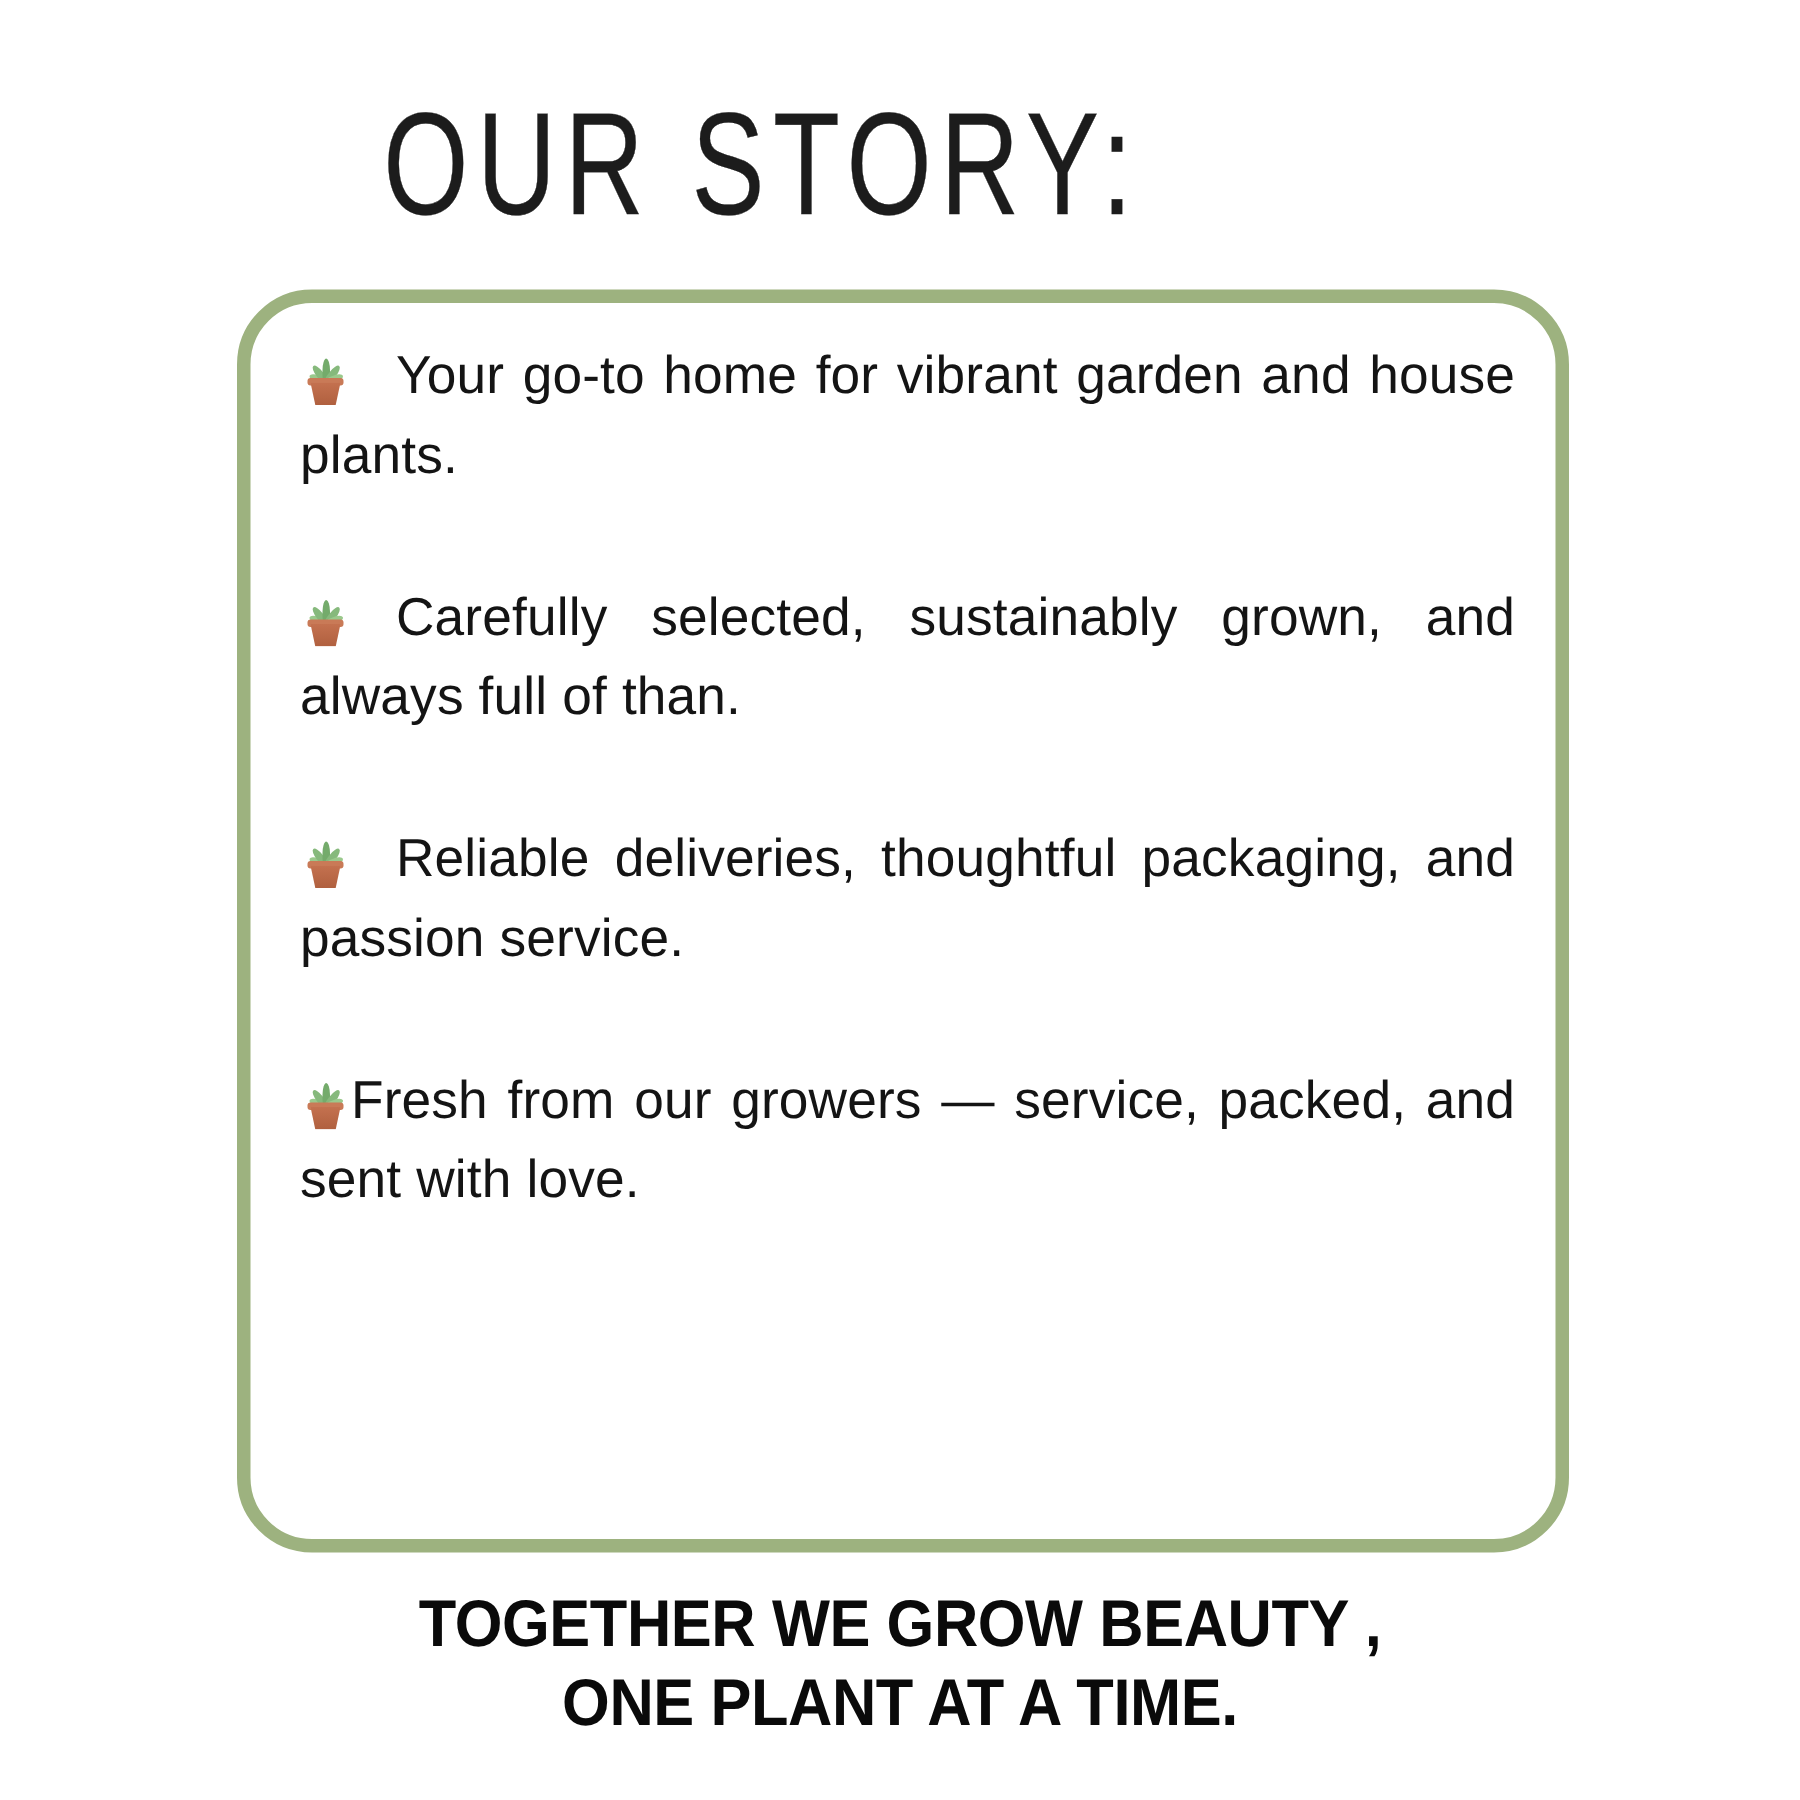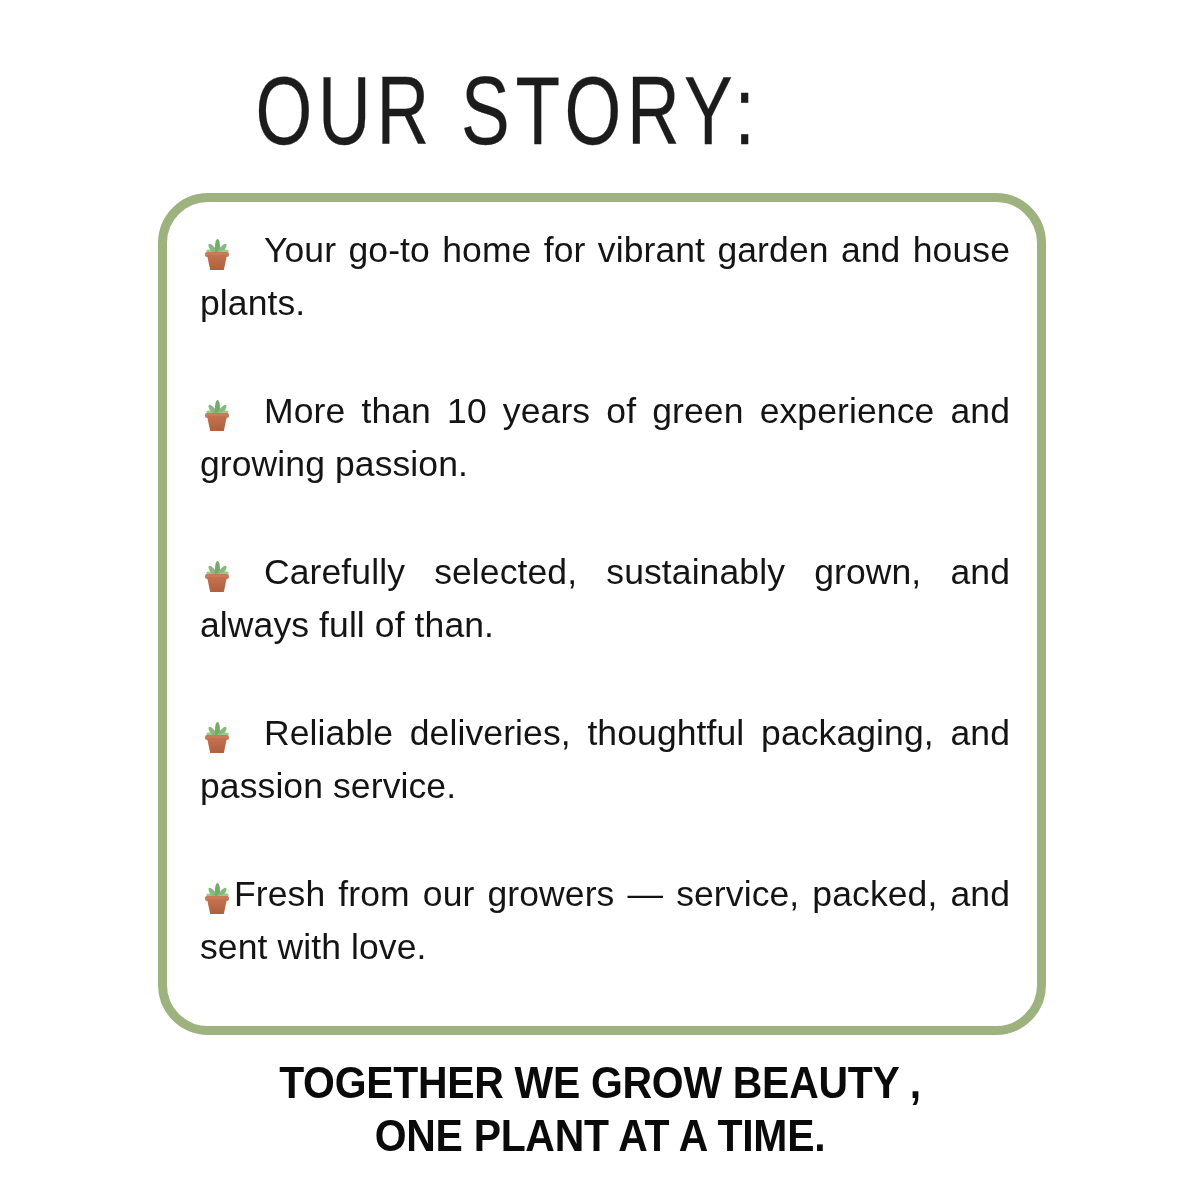--- a/index.html
+++ b/index.html
@@ -156,26 +156,20 @@
   <div class="card">
     <div class="card-inner">
 
       <p class="bullet">
         <span class="plant-icon">
           <span class="leaf l4"></span><span class="leaf l2"></span><span class="leaf l1"></span><span class="leaf l3"></span><span class="leaf l5"></span>
           <span class="rim"></span><span class="pot"></span>
         </span><span class="gap"></span><span>Your go-to home for vibrant garden and house plants.</span>
       </p>
 
-      <p class="bullet">
-        <span class="plant-icon">
-          <span class="leaf l4"></span><span class="leaf l2"></span><span class="leaf l1"></span><span class="leaf l3"></span><span class="leaf l5"></span>
-          <span class="rim"></span><span class="pot"></span>
-        </span><span class="gap"></span><span>More than 10 years of green experience and growing passion.</span>
-      </p>
 
       <p class="bullet">
         <span class="plant-icon">
           <span class="leaf l4"></span><span class="leaf l2"></span><span class="leaf l1"></span><span class="leaf l3"></span><span class="leaf l5"></span>
           <span class="rim"></span><span class="pot"></span>
         </span><span class="gap"></span><span>Carefully selected, sustainably grown, and always full of than.</span>
       </p>
 
       <p class="bullet">
         <span class="plant-icon">

